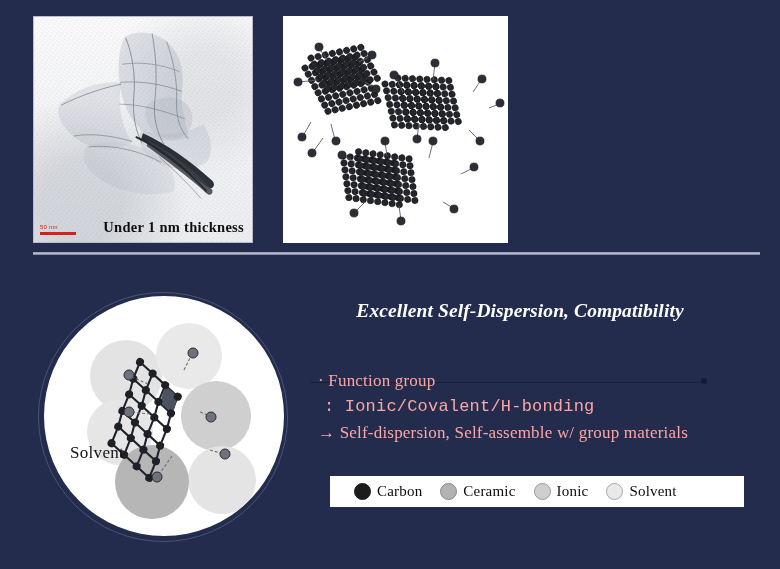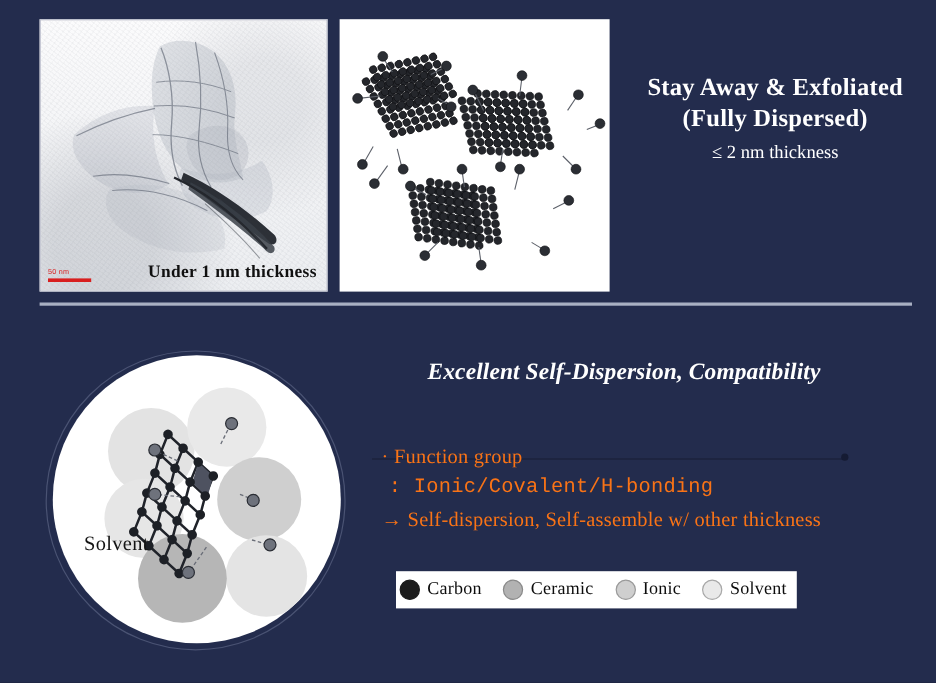--- a/index.html
+++ b/index.html
@@ -16,21 +16,21 @@
     height: 569px;
     background: #232c4d;
     overflow: hidden;
   }
 
   
   .tem-panel {
     position: absolute;
     left: 33px;
     top: 16px;
-    width: 240px;
+    width: 220px;
     height: 227px;
     background: #f2f2f2;
     border: 1px solid #b9bccb;
     box-sizing: border-box;
     overflow: hidden;
   }
   .tem-bg {
     position: absolute;
     inset: 0;
     background:
@@ -165,21 +165,21 @@
     font-size: 19.5px;
     font-weight: bold;
     line-height: 26px;
     letter-spacing: .1px;
     font-style: italic;
   }
   .bullets {
     position: absolute;
     left: 318px;
     top: 368px;
-    color: #f97316;
+    color: #fca5a5;
     font-size: 17px;
     line-height: 26px;
     white-space: nowrap;
   }
   .bullets div { letter-spacing: .2px; }
   .b2 { padding-left: 6px; font-family: Liberation Mono, monospace; }
 
   .hairline {
     position: absolute;
     left: 310px;
@@ -196,27 +196,27 @@
     height: 6px;
     border-radius: 50%;
     background: #151b33;
   }
 
   
   .legend {
     position: absolute;
     left: 330px;
     top: 476px;
-    width: 334px;
+    width: 414px;
     height: 31px;
     background: #ffffff;
     display: flex;
     align-items: center;
     box-sizing: border-box;
-    padding-left: 3px;
+    padding-left: 24px;
   }
   .legend-item {
     display: flex;
     align-items: center;
     margin-right: 18px;
   }
   .legend-swatch {
     width: 17px;
     height: 17px;
     border-radius: 50%;
@@ -410,25 +410,20 @@
           <circle cx="102" cy="125" r="4.1"></circle>
         <circle cx="150" cy="125" r="4.1"></circle>
           <circle cx="191" cy="151" r="4.1"></circle>
         <circle cx="71" cy="197" r="4.1"></circle>
           <circle cx="118" cy="205" r="4.1"></circle>
         <circle cx="171" cy="193" r="4.1"></circle>
       </g>
     </svg>
   </div>
 
-  <div class="top-text">
-    <div class="top-title">Stay Away &amp; Exfoliated</div>
-    <div class="top-title">(Fully Dispersed)</div>
-    <div class="top-sub">≤ 2 nm thickness</div>
-  </div>
 
   <div class="divider"></div>
 
   <div class="solvent-outline"></div>
   <div class="solvent-circle">
     <svg class="solvent-svg" viewBox="0 0 240 240">
 
       <g>
         <circle cx="82" cy="80" r="36" fill="#e3e3e3"></circle>
         <circle cx="145" cy="60" r="33" fill="#e9e9e9"></circle>
@@ -504,21 +499,21 @@
   <div class="bottom-title">
     <div>Excellent Self-Dispersion, Compatibility</div>
   </div>
 
   <div class="hairline"></div>
   <div class="hairline-dot"></div>
 
   <div class="bullets">
     <div>· Function group</div>
     <div class="b2">: Ionic/Covalent/H-bonding</div>
-    <div>→ Self-dispersion, Self-assemble w/ other thickness</div>
+    <div>→ Self-dispersion, Self-assemble w/ group materials</div>
   </div>
 
   <div class="legend">
     <div class="legend-item">
       <span class="legend-swatch" style="background: rgb(28, 28, 28); border: 1px solid rgb(28, 28, 28);"></span>
       <span class="legend-label">Carbon</span>
     </div>
     <div class="legend-item">
       <span class="legend-swatch" style="background: rgb(178, 178, 178); border: 1px solid rgb(138, 138, 138);"></span>
       <span class="legend-label">Ceramic</span>

